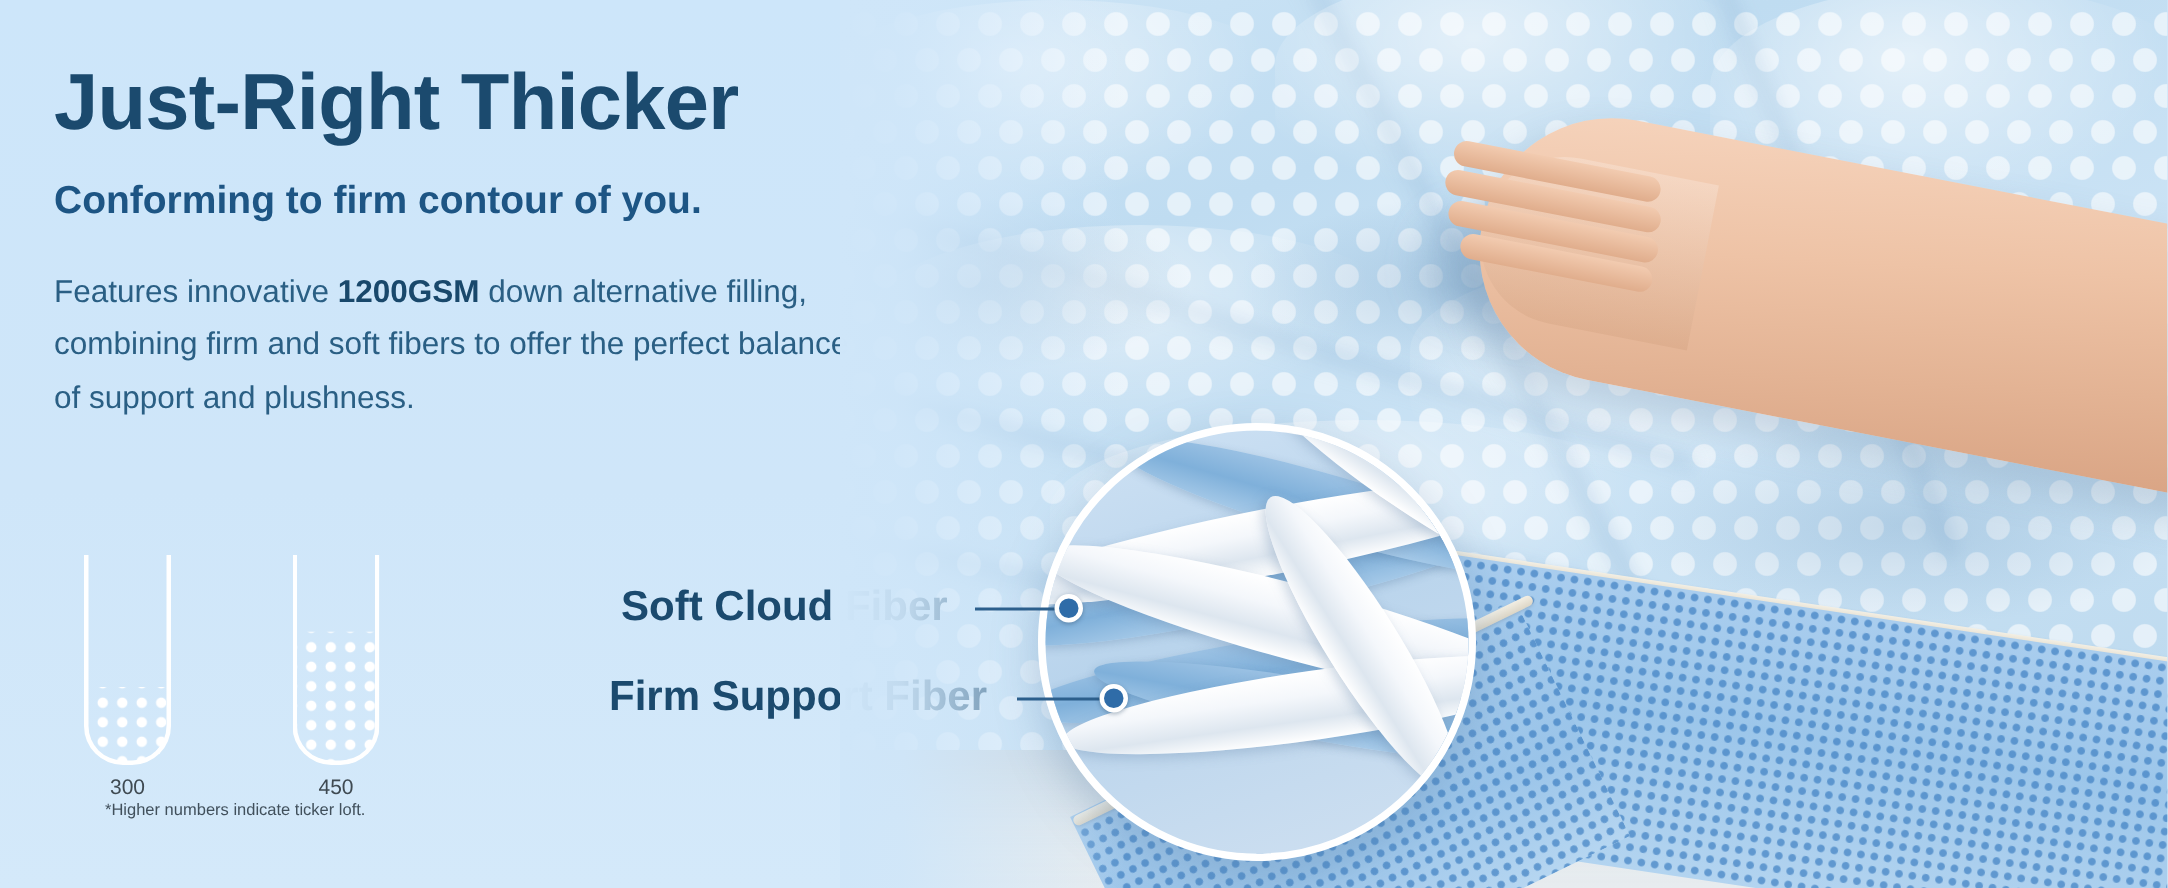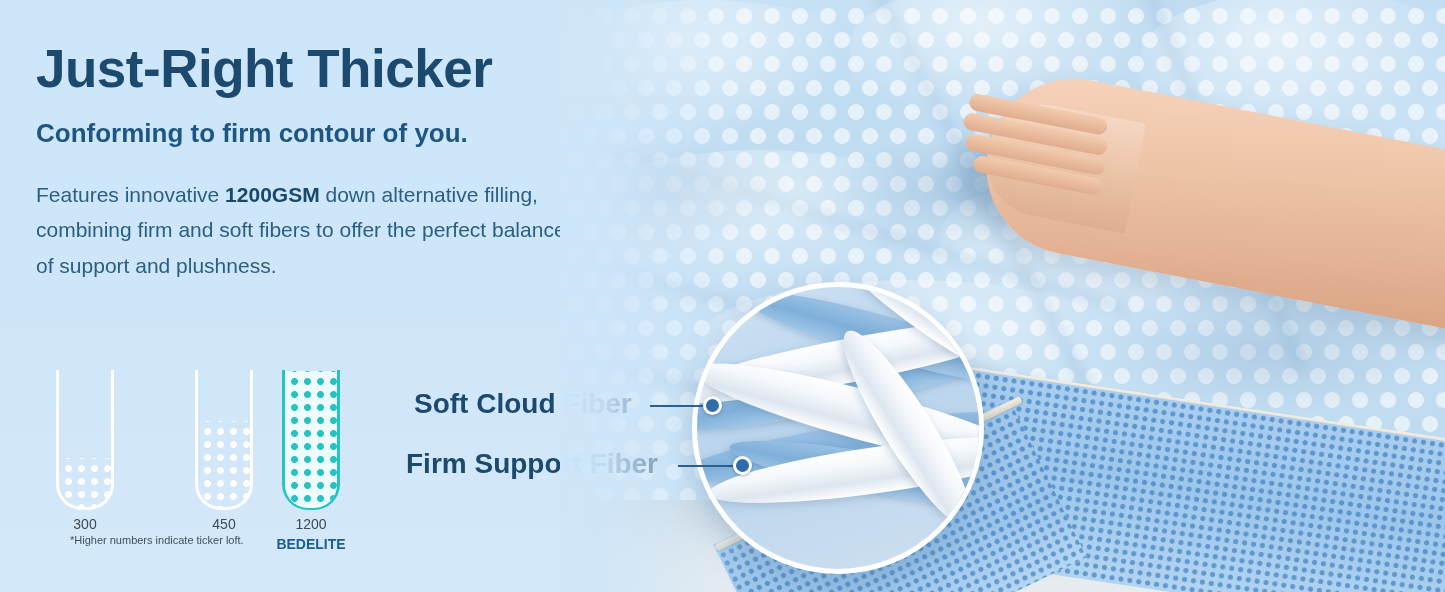--- a/index.html
+++ b/index.html
@@ -210,26 +210,18 @@
     </div>
 
     <div class="tube" style="left:110px;margin-left:29px;">
       <div class="tubewall"></div>
       <div class="tubefill" style="height:62%;">
         <div class="dots"></div>
       </div>
       <div class="tlabel">450</div>
     </div>
 
-    <div class="tube hl" style="left:226px;">
-      <div class="tubewall"></div>
-      <div class="tubefill" style="height:98%;">
-        <div class="dots"></div>
-      </div>
-      <div class="tlabel">1200</div>
-      <div class="tsub">BEDELITE</div>
-    </div>
 
   </div>
 
   <div class="foot">*Higher numbers indicate ticker loft.</div>
 
 </div>
 
 </body></html>

